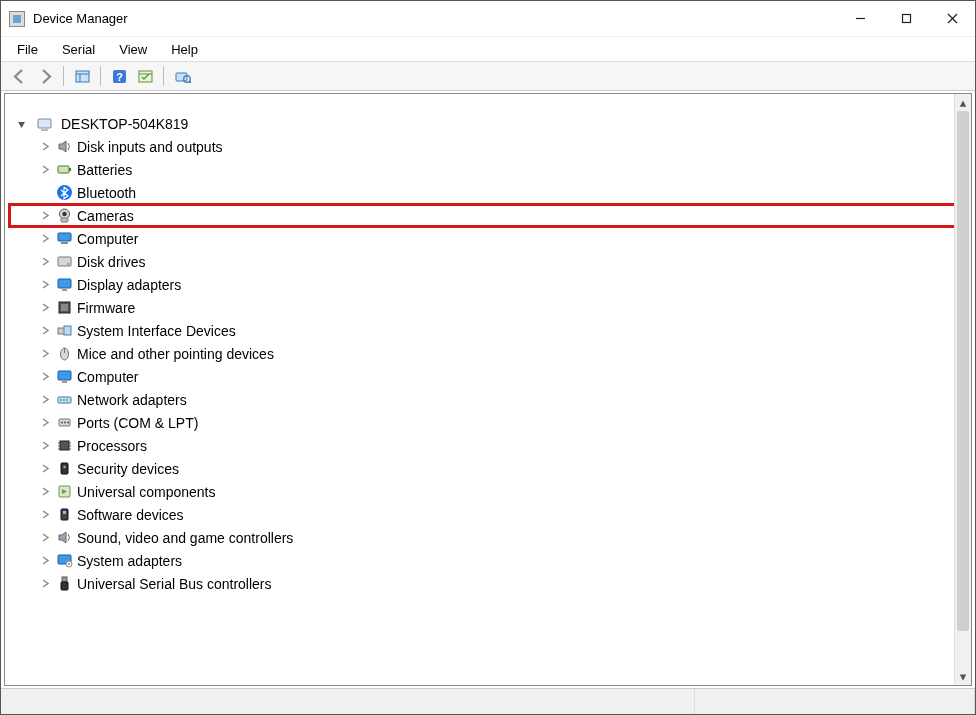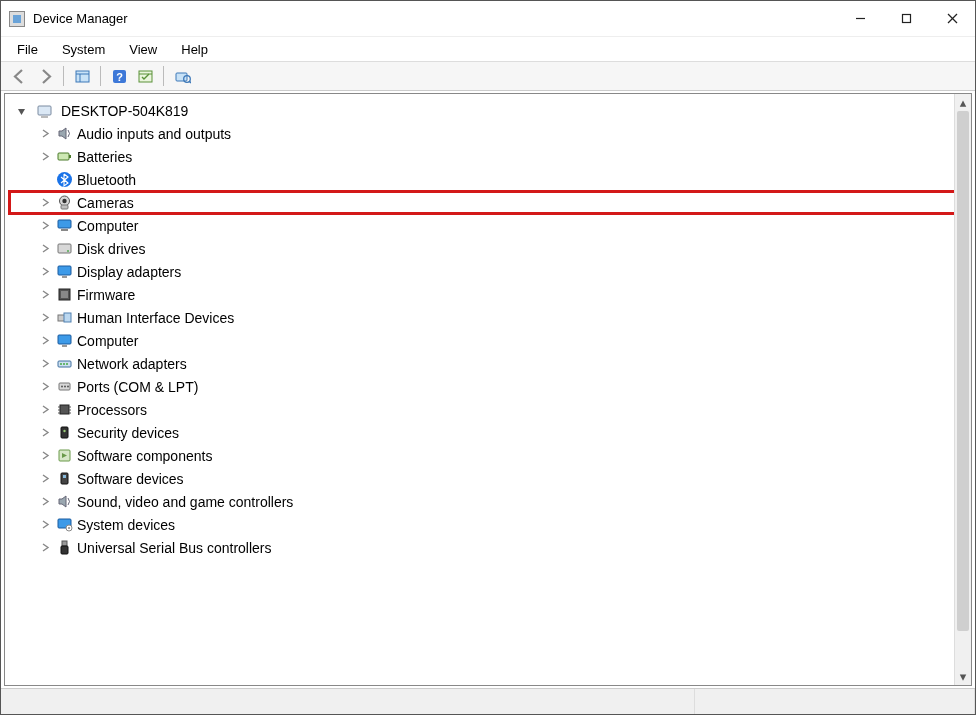--- a/index.html
+++ b/index.html
@@ -97,20 +97,21 @@
   .tree {
     padding: 6px 4px;
     font-size: 14px;
   }
   .root-row {
     display: flex;
     align-items: center;
     height: 22px;
     gap: 8px;
     padding-left: 6px;
+    margin-top: 13px;
   }
   .expander {
     width: 12px; height: 12px;
     display:flex; align-items:center; justify-content:center;
     color:#555;
   }
   .expander svg { width: 9px; height: 9px; }
   .dev-row {
     display: flex;
     align-items: center;
@@ -167,21 +168,21 @@
         <svg viewBox="0 0 11 11">
             <line x1="1" y1="1" x2="10" y2="10" stroke="#222" stroke-width="1.3"></line>
             <line x1="10" y1="1" x2="1" y2="10" stroke="#222" stroke-width="1.3"></line>
           </svg>
       </div>
     </div>
   </div>
 
   <div class="menubar">
     <div class="menu-item">File</div>
-    <div class="menu-item">System</div>
+    <div class="menu-item">Serial</div>
     <div class="menu-item">View</div>
     <div class="menu-item">Help</div>
   </div>
 
   <div class="toolbar">
     <div class="tb-btn">
       <svg viewBox="0 0 17 17">
           <path d="M11 2 L4 8.5 L11 15" fill="none" stroke="#888" stroke-width="2.2"></path>
         </svg>
     </div>
@@ -246,21 +247,21 @@
               <svg viewBox="0 0 9 9">
                 <path d="M2 1 L7 4.5 L2 8" fill="none" stroke="#888" stroke-width="1.4"></path>
               </svg>
             </span>
             <span class="dev-icon">
               <svg viewBox="0 0 17 17">
                 <path d="M3 6 H6 L10 3 V14 L6 11 H3 Z" fill="#9aa7b0" stroke="#667"></path>
                 <path d="M12 5 Q15 8.5 12 12" fill="none" stroke="#667"></path>
               </svg>
             </span>
-            <span>Audio inputs and outputs</span>
+            <span>Disk inputs and outputs</span>
           </div>
           <div class="dev-row">
             <span class="expander">
               <svg viewBox="0 0 9 9">
                 <path d="M2 1 L7 4.5 L2 8" fill="none" stroke="#888" stroke-width="1.4"></path>
               </svg>
             </span>
             <span class="dev-icon">
               <svg viewBox="0 0 17 17">
                 <rect x="2" y="5" width="11" height="7" rx="1" fill="#cde8b3" stroke="#4a7a2a"></rect>
@@ -355,21 +356,35 @@
               <svg viewBox="0 0 9 9">
                 <path d="M2 1 L7 4.5 L2 8" fill="none" stroke="#888" stroke-width="1.4"></path>
               </svg>
             </span>
             <span class="dev-icon">
               <svg viewBox="0 0 17 17">
                 <rect x="2" y="6" width="7" height="6" fill="#ccc" stroke="#777"></rect>
                 <rect x="8" y="4" width="7" height="9" fill="#bcd8f0" stroke="#5080b0"></rect>
               </svg>
             </span>
-            <span>Human Interface Devices</span>
+            <span>System Interface Devices</span>
+          </div>
+          <div class="dev-row">
+            <span class="expander">
+              <svg viewBox="0 0 9 9">
+                <path d="M2 1 L7 4.5 L2 8" fill="none" stroke="#888" stroke-width="1.4"></path>
+              </svg>
+            </span>
+            <span class="dev-icon">
+              <svg viewBox="0 0 17 17">
+                <ellipse cx="8.5" cy="9" rx="4" ry="6" fill="#d8d8d8" stroke="#777"></ellipse>
+                <line x1="8.5" y1="3" x2="8.5" y2="8" stroke="#777"></line>
+              </svg>
+            </span>
+            <span>Mice and other pointing devices</span>
           </div>
           <div class="dev-row">
             <span class="expander">
               <svg viewBox="0 0 9 9">
                 <path d="M2 1 L7 4.5 L2 8" fill="none" stroke="#888" stroke-width="1.4"></path>
               </svg>
             </span>
             <span class="dev-icon">
               <svg viewBox="0 0 17 17">
                 <rect x="2" y="3" width="13" height="9" rx="1" fill="#3d9ae8" stroke="#1a5a9e"></rect>
@@ -448,21 +463,21 @@
               <svg viewBox="0 0 9 9">
                 <path d="M2 1 L7 4.5 L2 8" fill="none" stroke="#888" stroke-width="1.4"></path>
               </svg>
             </span>
             <span class="dev-icon">
               <svg viewBox="0 0 17 17">
                 <rect x="3" y="3" width="11" height="11" rx="1" fill="#d8e8c8" stroke="#6a9a4a"></rect>
                 <path d="M6 6 L11 8.5 L6 11 Z" fill="#6a9a4a"></path>
               </svg>
             </span>
-            <span>Software components</span>
+            <span>Universal components</span>
           </div>
           <div class="dev-row">
             <span class="expander">
               <svg viewBox="0 0 9 9">
                 <path d="M2 1 L7 4.5 L2 8" fill="none" stroke="#888" stroke-width="1.4"></path>
               </svg>
             </span>
             <span class="dev-icon">
               <svg viewBox="0 0 17 17">
                 <rect x="5" y="3" width="7" height="11" rx="1" fill="#444" stroke="#111"></rect>
@@ -491,21 +506,21 @@
                 <path d="M2 1 L7 4.5 L2 8" fill="none" stroke="#888" stroke-width="1.4"></path>
               </svg>
             </span>
             <span class="dev-icon">
               <svg viewBox="0 0 17 17">
                 <rect x="2" y="3" width="13" height="9" rx="1" fill="#3d9ae8" stroke="#1a5a9e"></rect>
                 <circle cx="13" cy="12" r="3" fill="#fff" stroke="#888"></circle>
                 <circle cx="13" cy="12" r="1" fill="#888"></circle>
               </svg>
             </span>
-            <span>System devices</span>
+            <span>System adapters</span>
           </div>
           <div class="dev-row">
             <span class="expander">
               <svg viewBox="0 0 9 9">
                 <path d="M2 1 L7 4.5 L2 8" fill="none" stroke="#888" stroke-width="1.4"></path>
               </svg>
             </span>
             <span class="dev-icon">
               <svg viewBox="0 0 17 17">
                 <rect x="6" y="2" width="5" height="5" fill="#999" stroke="#555"></rect>

